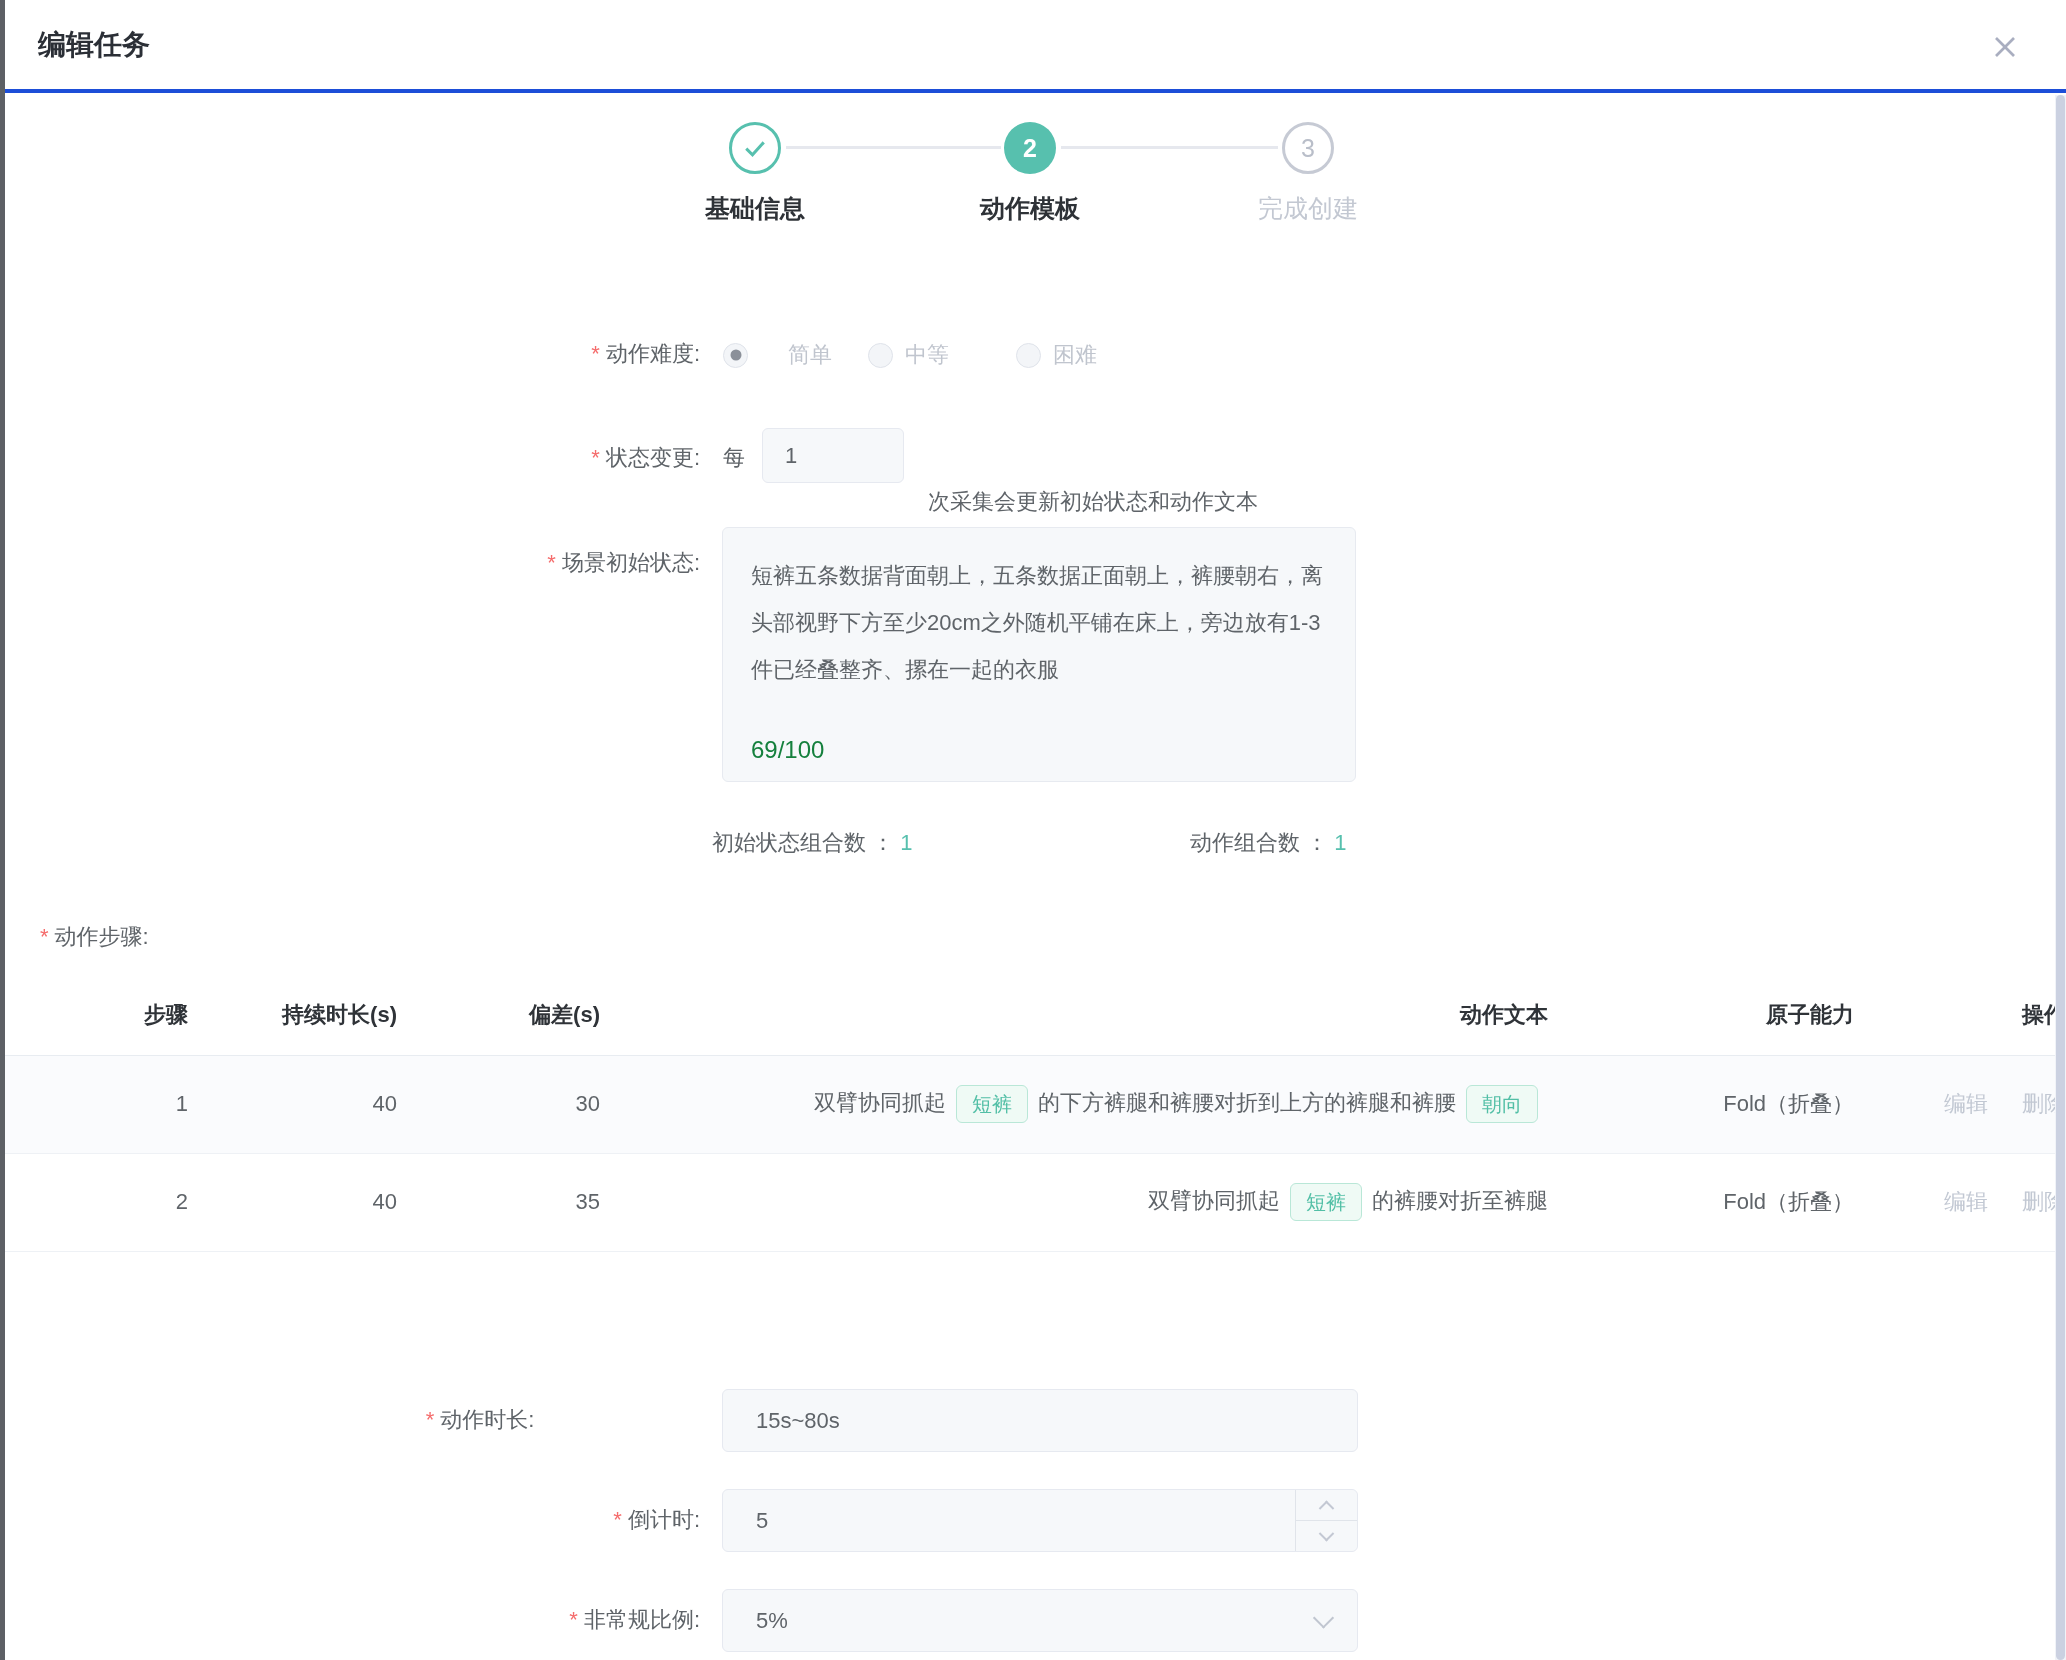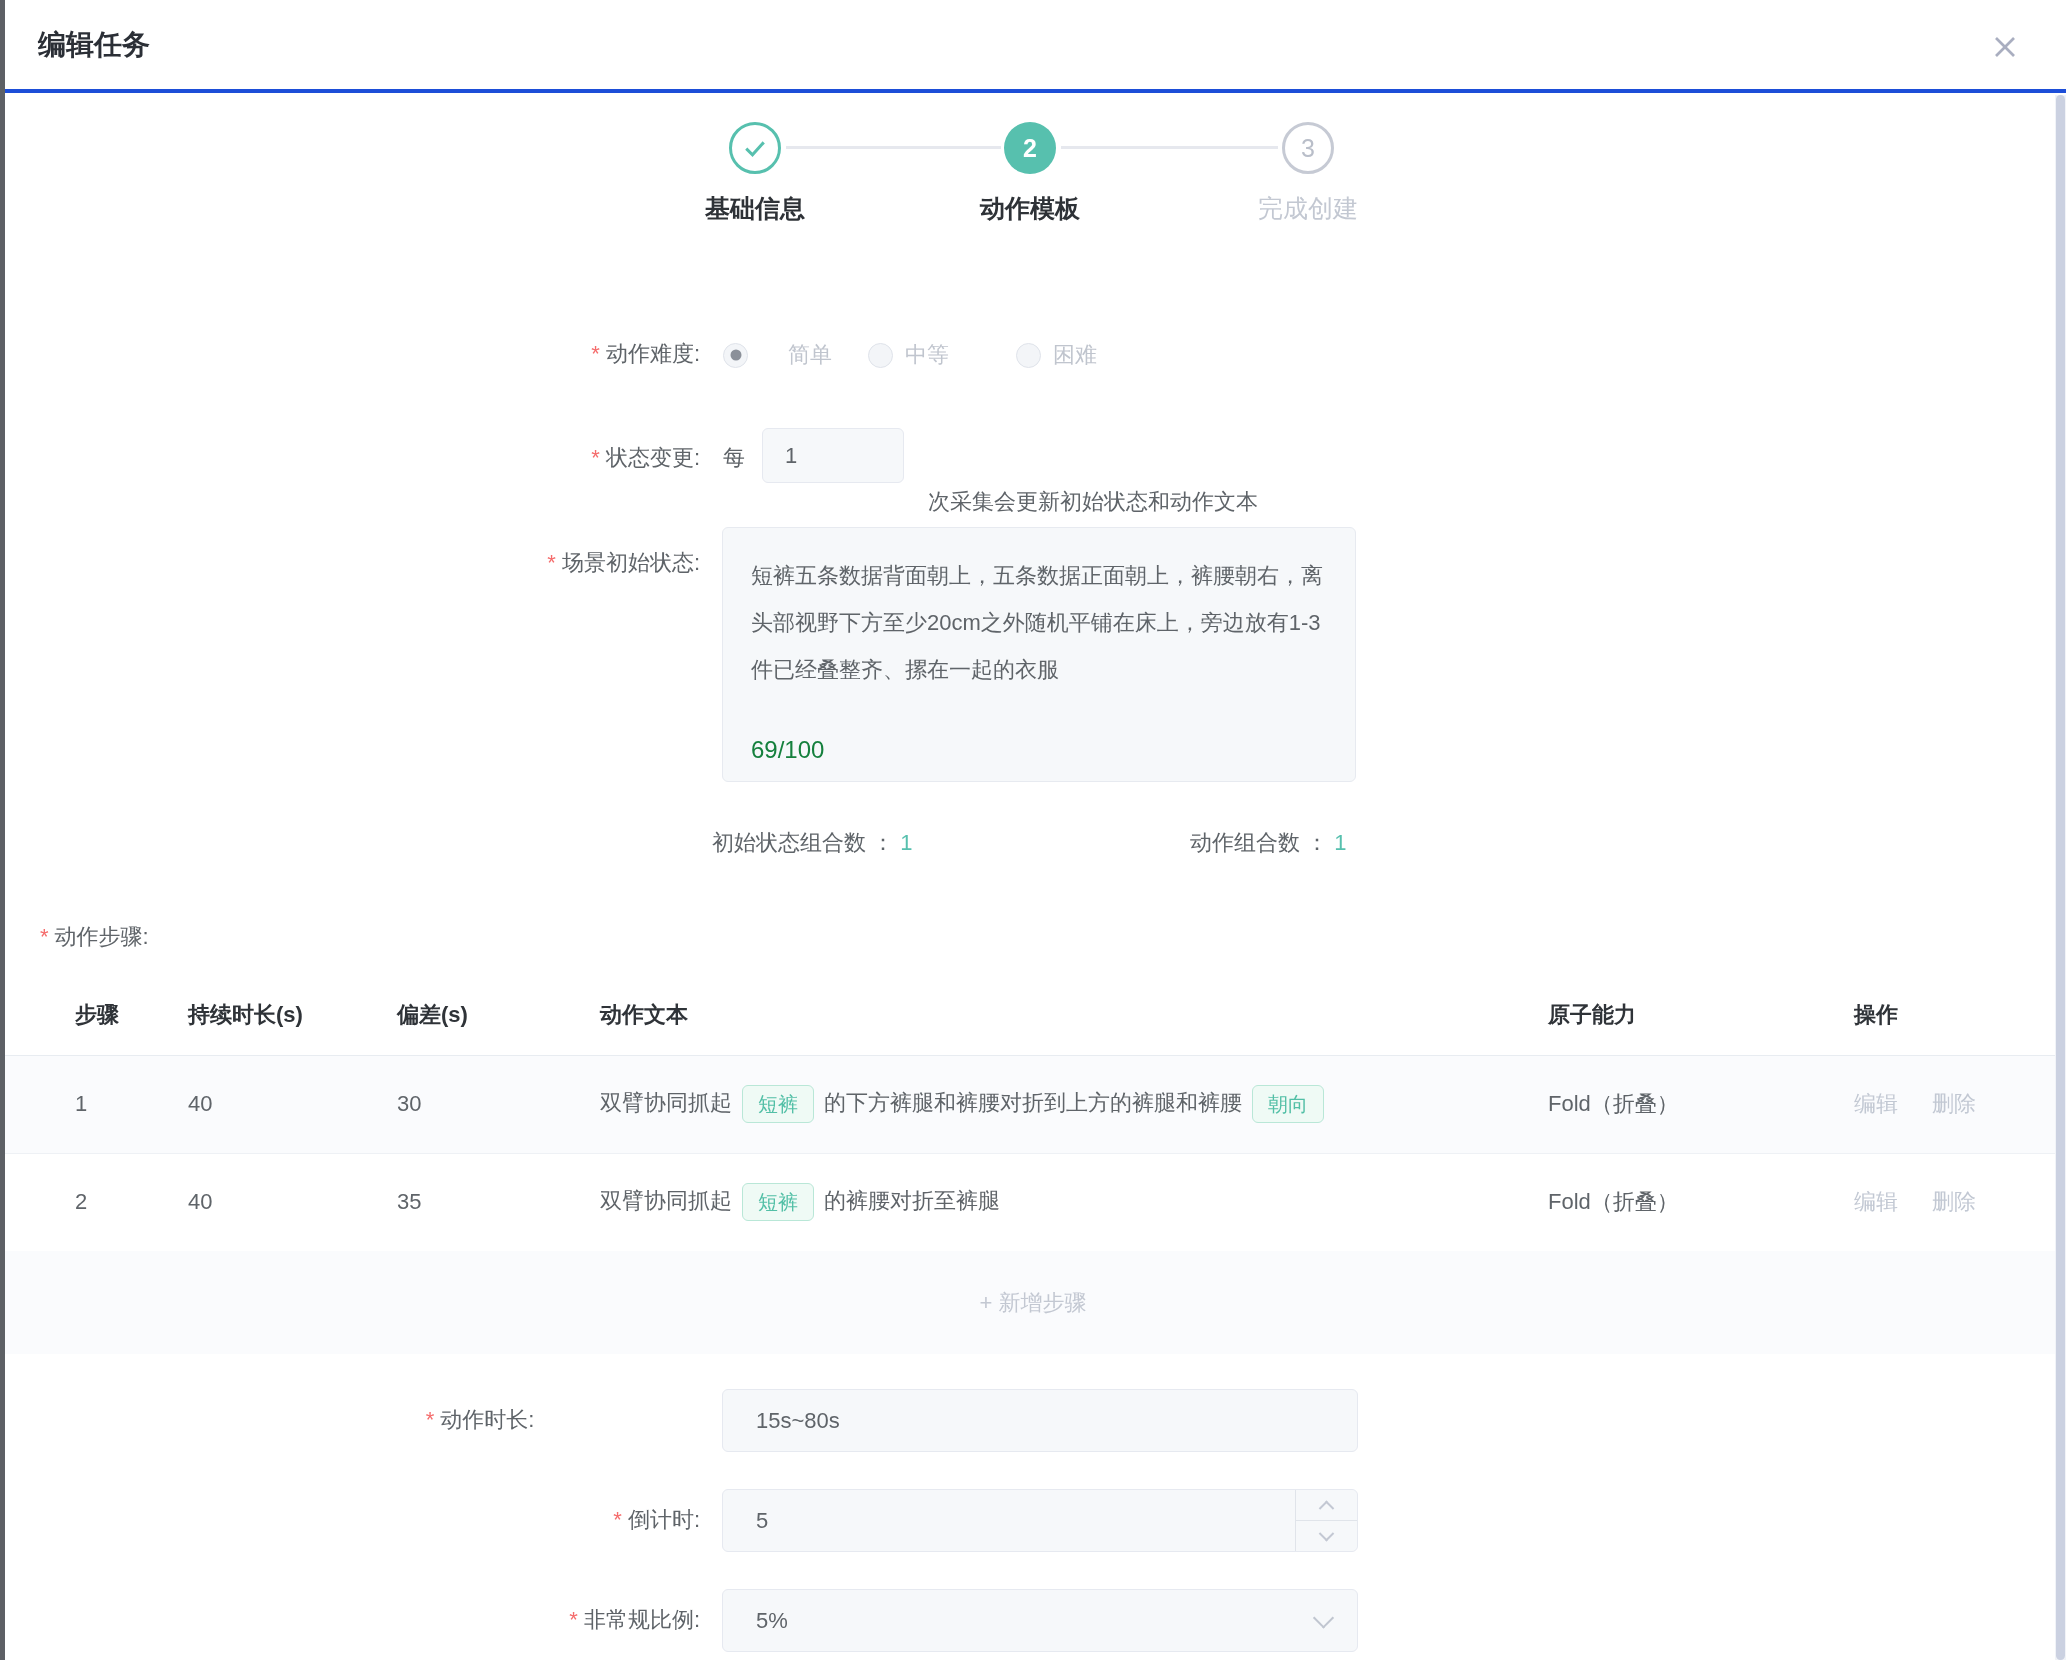--- a/index.html
+++ b/index.html
@@ -90,21 +90,21 @@
     position: absolute; left: 29px; bottom: 18px; font-size: 24px; color: #15803d;
   }
   .combo-line { position: absolute; top: 828px; font-size: 22px; color: #5f6469; }
   .combo-value { color: #57c0ae; margin-left: 6px; }
   
   .section-label {
     position: absolute; left: 40px; top: 922px; font-size: 22px; color: #5f6469;
   }
   .steps-table { position: absolute; left: 0; top: 975px; width: 2066px; }
   table { width: 100%; border-collapse: collapse; table-layout: fixed; }
-  th, td { text-align: left; font-weight: 400; vertical-align: middle; }
+  th, td { text-align: right; font-weight: 400; vertical-align: middle; }
   thead tr { height: 80px; }
   thead th { font-size: 22px; font-weight: 700; color: #2f3338; border-bottom: 1px solid #e8ecf1; }
   tbody tr { height: 98px; }
   tbody tr.striped { background: #fafbfd; }
   tbody td { font-size: 22px; color: #5f6469; border-bottom: 1px solid #eef1f5; }
   .c1 { padding-left: 75px; }
   .tag {
     display: inline-block; margin: 0 10px; padding: 4px 15px;
     background: #effaf5; border: 1px solid #b9e7d7; border-radius: 6px;
     color: #52bfa6; font-size: 20px; line-height: 28px; vertical-align: middle;
@@ -260,23 +260,20 @@
           </td>
           <td>Fold（折叠）</td>
           <td>
             <span class="op-link">编辑</span><span class="op-link" style="margin-right:0;">删除</span>
           </td>
         </tr>
       </tbody>
     </table>
   </div>
 
-  <div class="add-step-band">
-    <span>+ 新增步骤</span>
-  </div>
 
   <div class="form-label" style="top:1405px;text-align:center;">
     <span class="star">*</span><span>动作时长:</span>
   </div>
   <div class="gray-box bottom-input" style="top:1389px;">
     <span>15s~80s</span>
   </div>
 
   <div class="form-label" style="top:1505px;">
     <span class="star">*</span><span>倒计时:</span>

